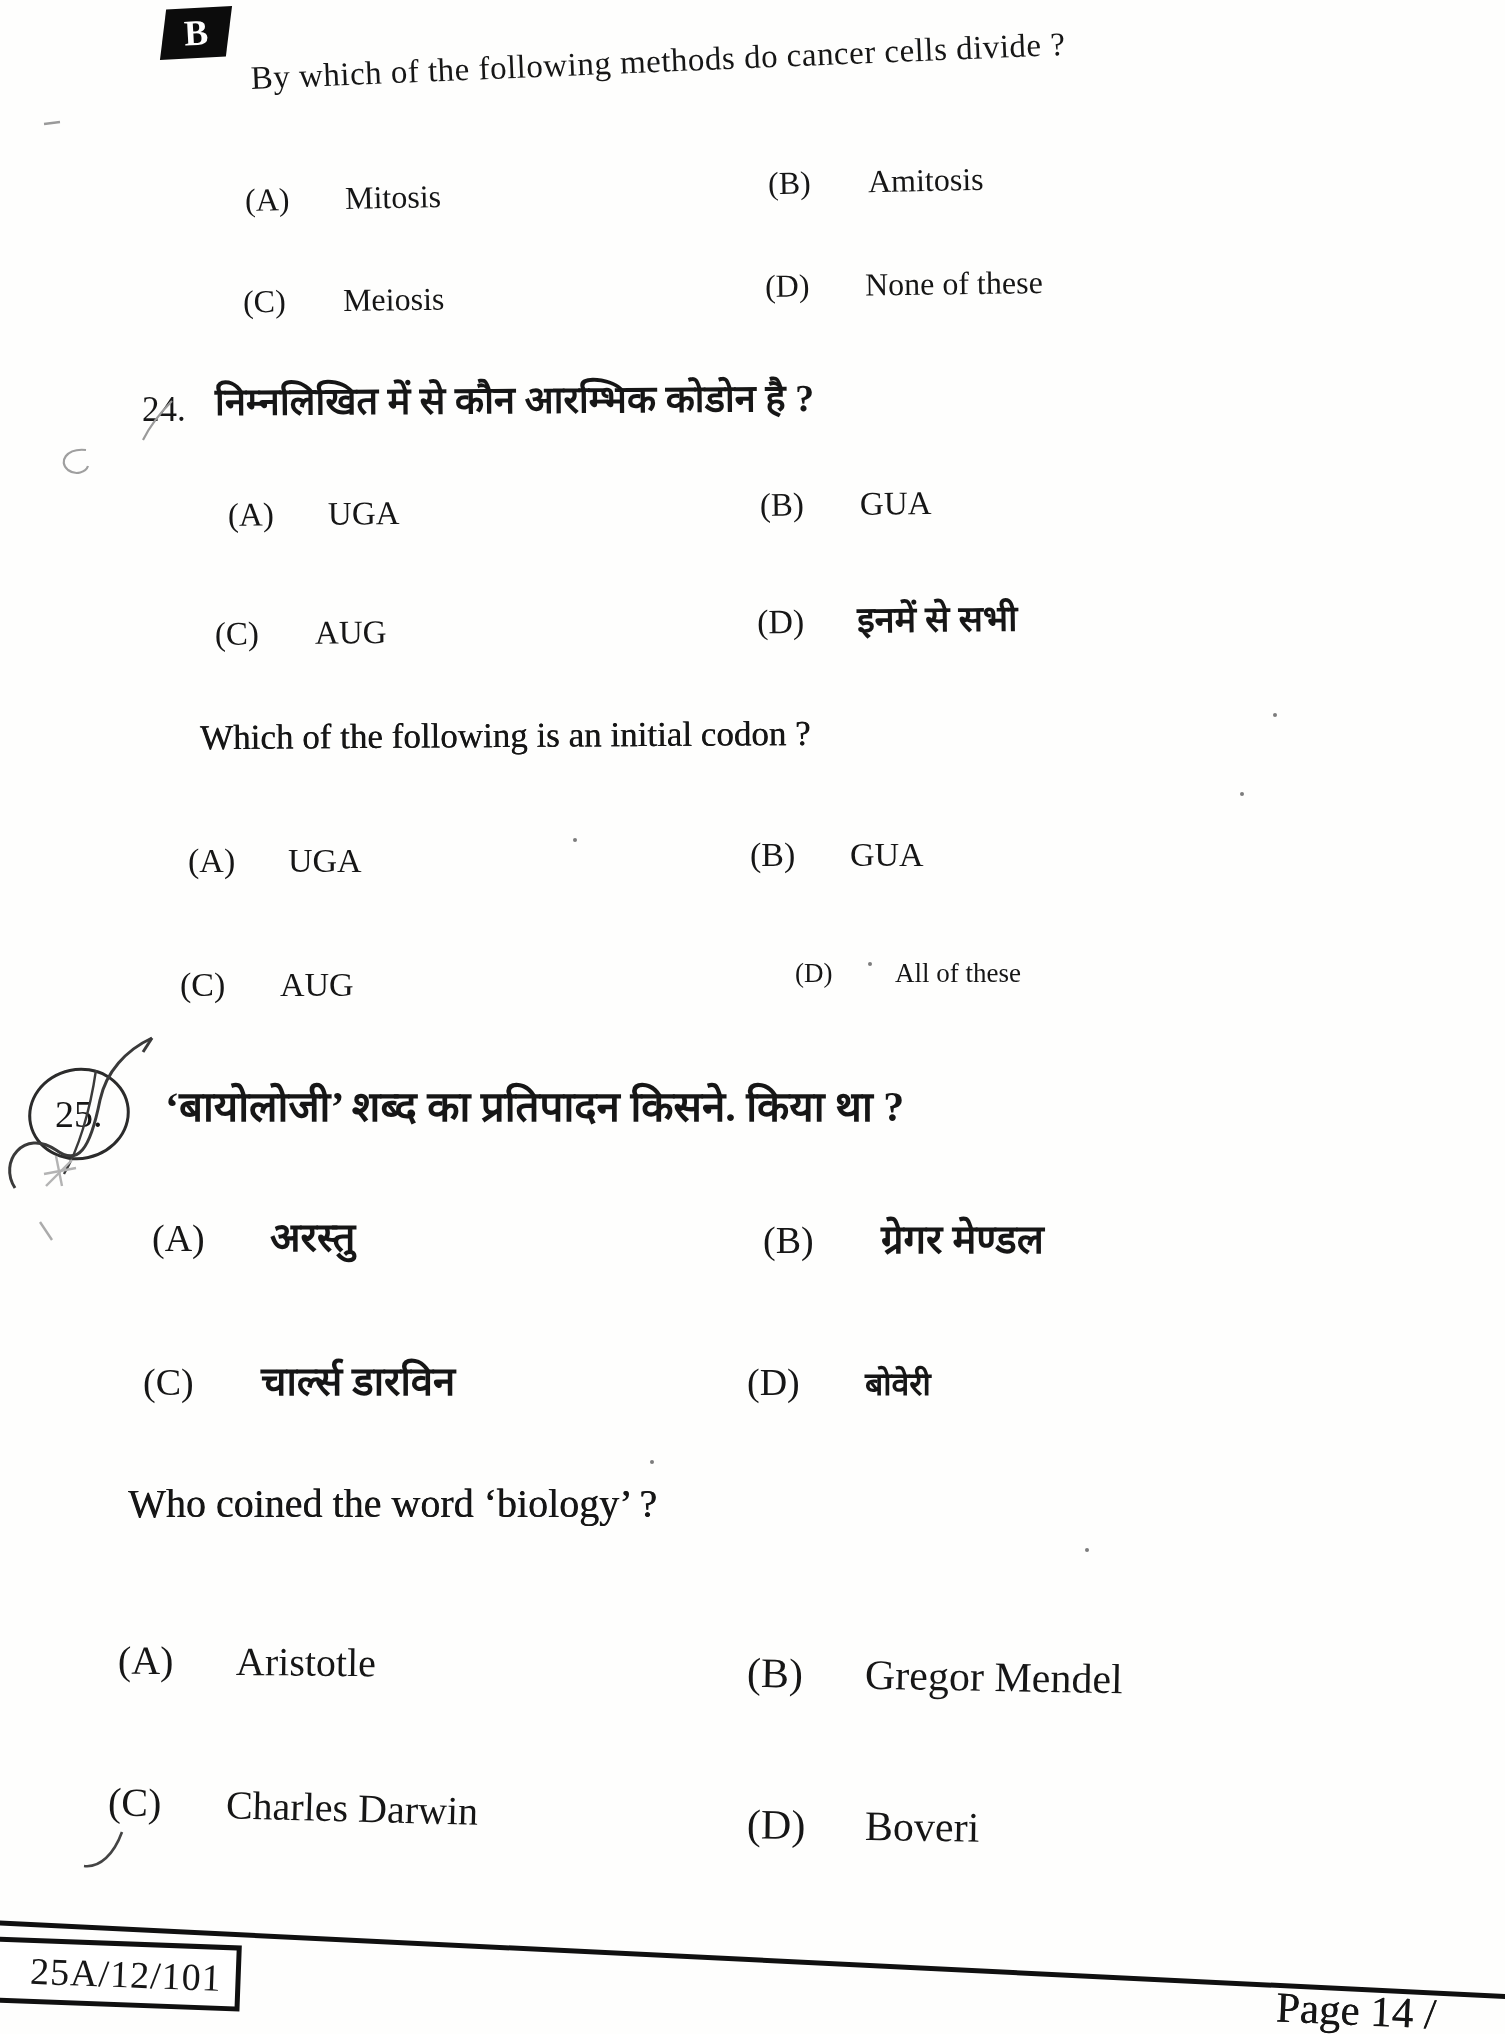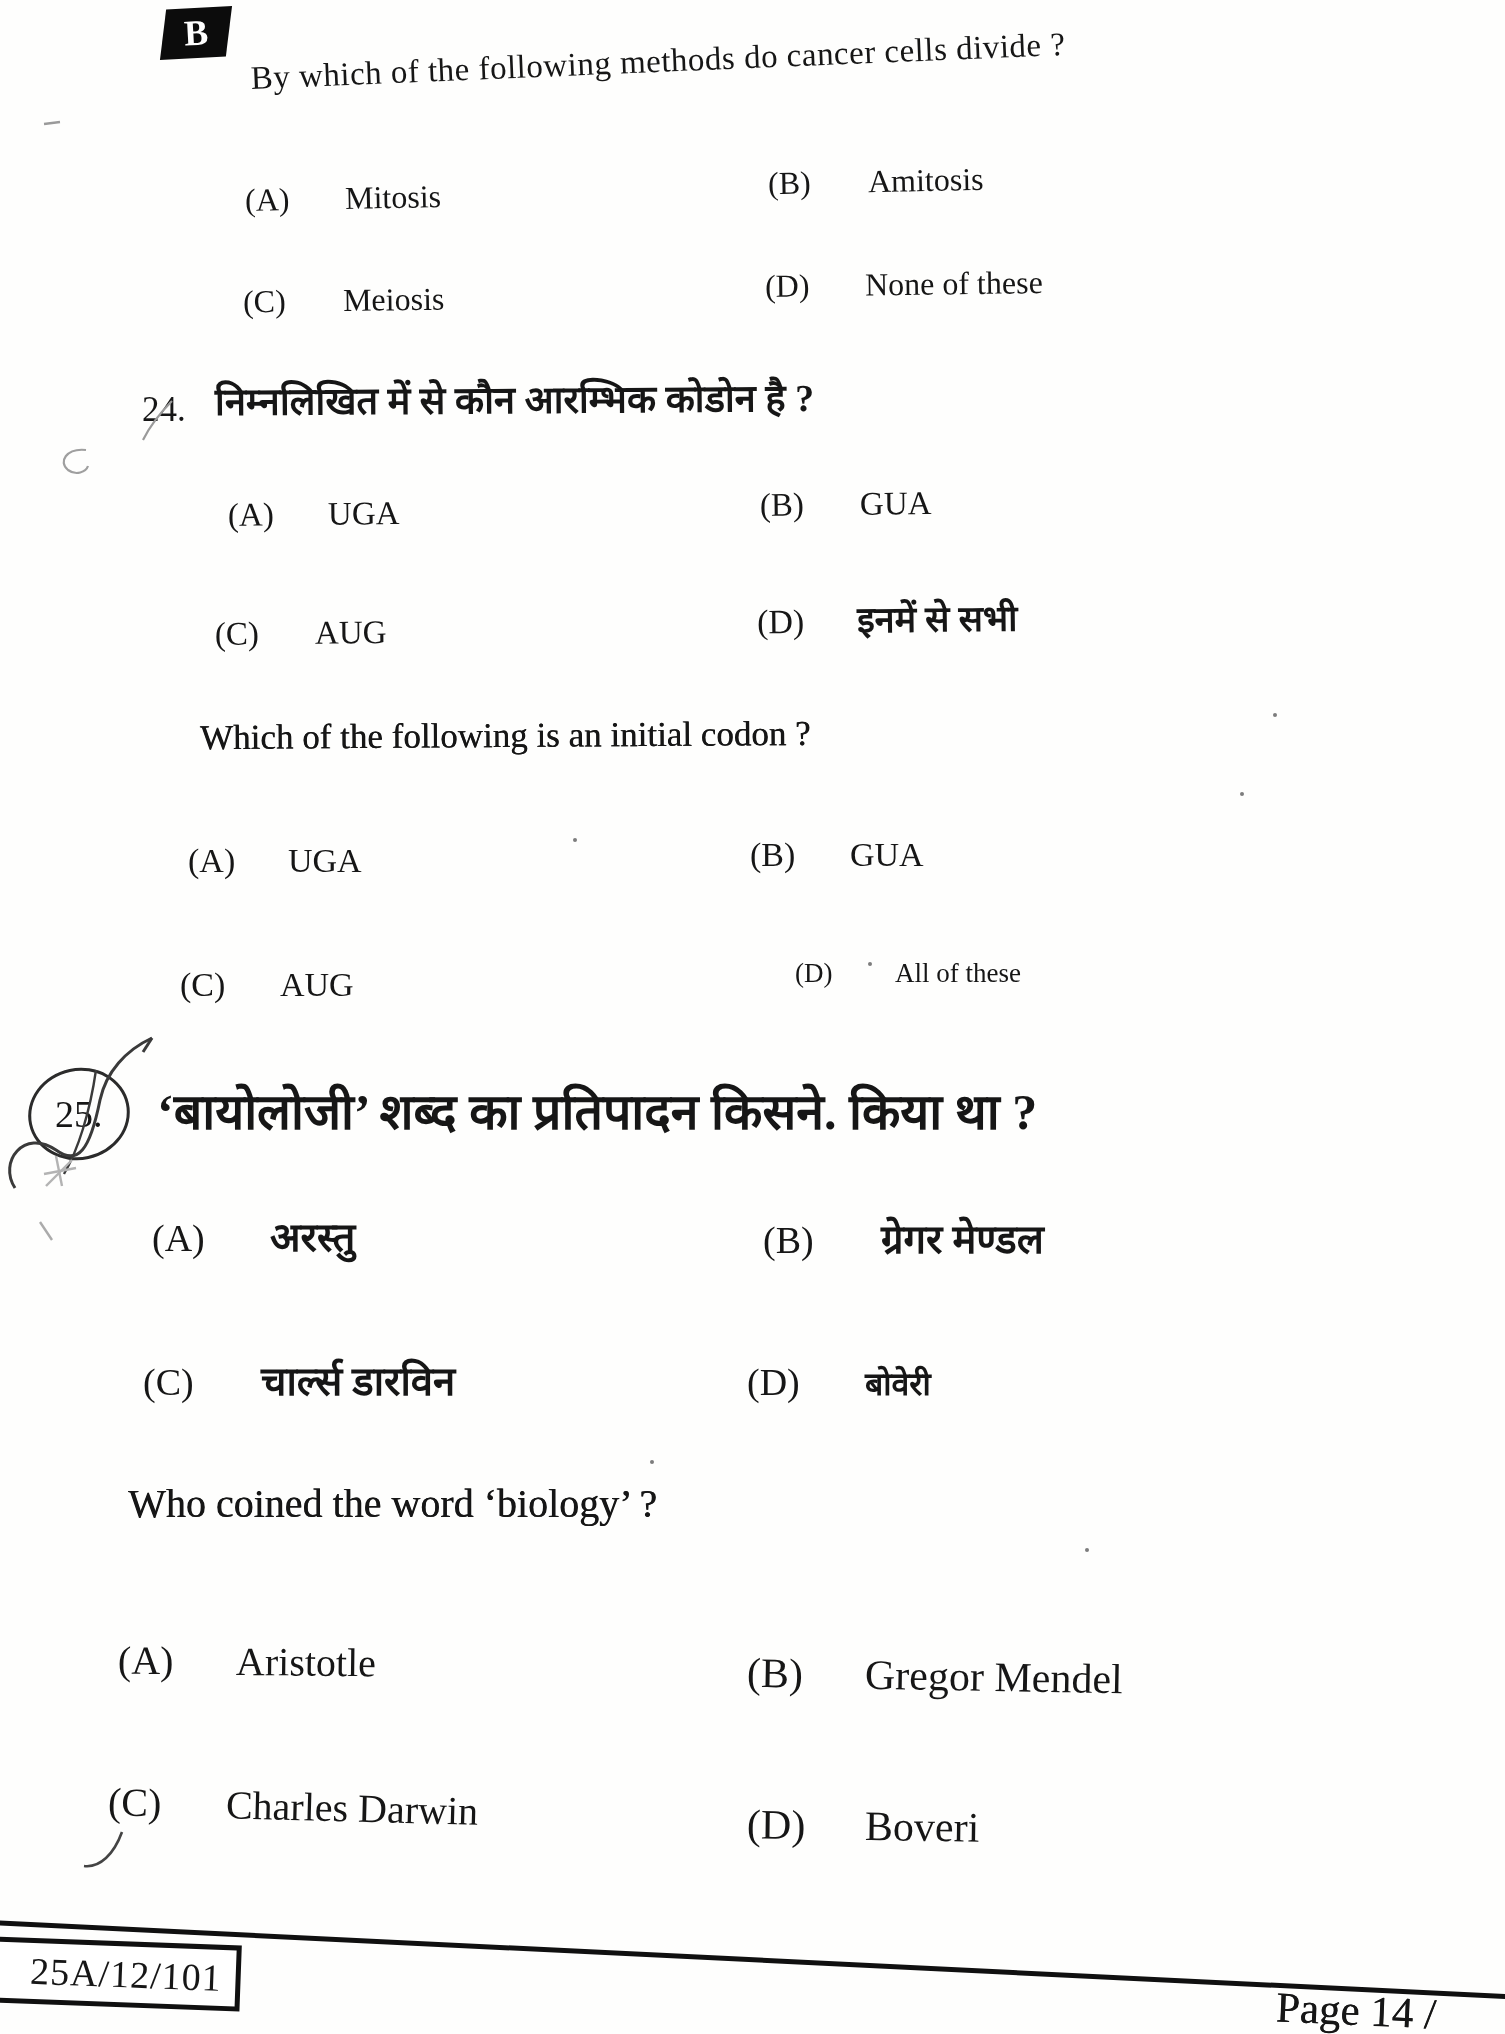--- a/index.html
+++ b/index.html
@@ -107,21 +107,21 @@
   <div class="opt" style="left:180px;top:966px;font-size:34px;">
     <span class="lbl">(C)</span><span>AUG</span>
   </div>
   <div class="opt" style="left:747px;top:958px;font-size:27px;margin-left:48px;">
     <span class="lbl">(D)</span><span>All of these</span>
   </div>
 
   <div class="circle-25">
     <span>25.</span>
   </div>
-  <div class="abs hi" style="left:157px;top:1076px;font-size:50px;">‘बायोलोजी’ शब्द का प्रतिपादन किसने. किया था ?</div>
+  <div class="abs hi" style="left:165px;top:1076px;font-size:42px;">‘बायोलोजी’ शब्द का प्रतिपादन किसने. किया था ?</div>
 
   <div class="opt opt-lg" style="left:152px;top:1208px;font-size:38px;">
     <span class="lbl">(A)</span><span class="hi" style="font-size:40px;">अरस्तु</span>
   </div>
   <div class="opt opt-lg" style="left:747px;top:1210px;font-size:38px;margin-left:16px;">
     <span class="lbl">(B)</span><span class="hi" style="font-size:40px;">ग्रेगर मेण्डल</span>
   </div>
   <div class="opt opt-lg" style="left:143px;top:1352px;font-size:38px;">
     <span class="lbl">(C)</span><span class="hi" style="font-size:40px;">चार्ल्स डारविन</span>
   </div>

